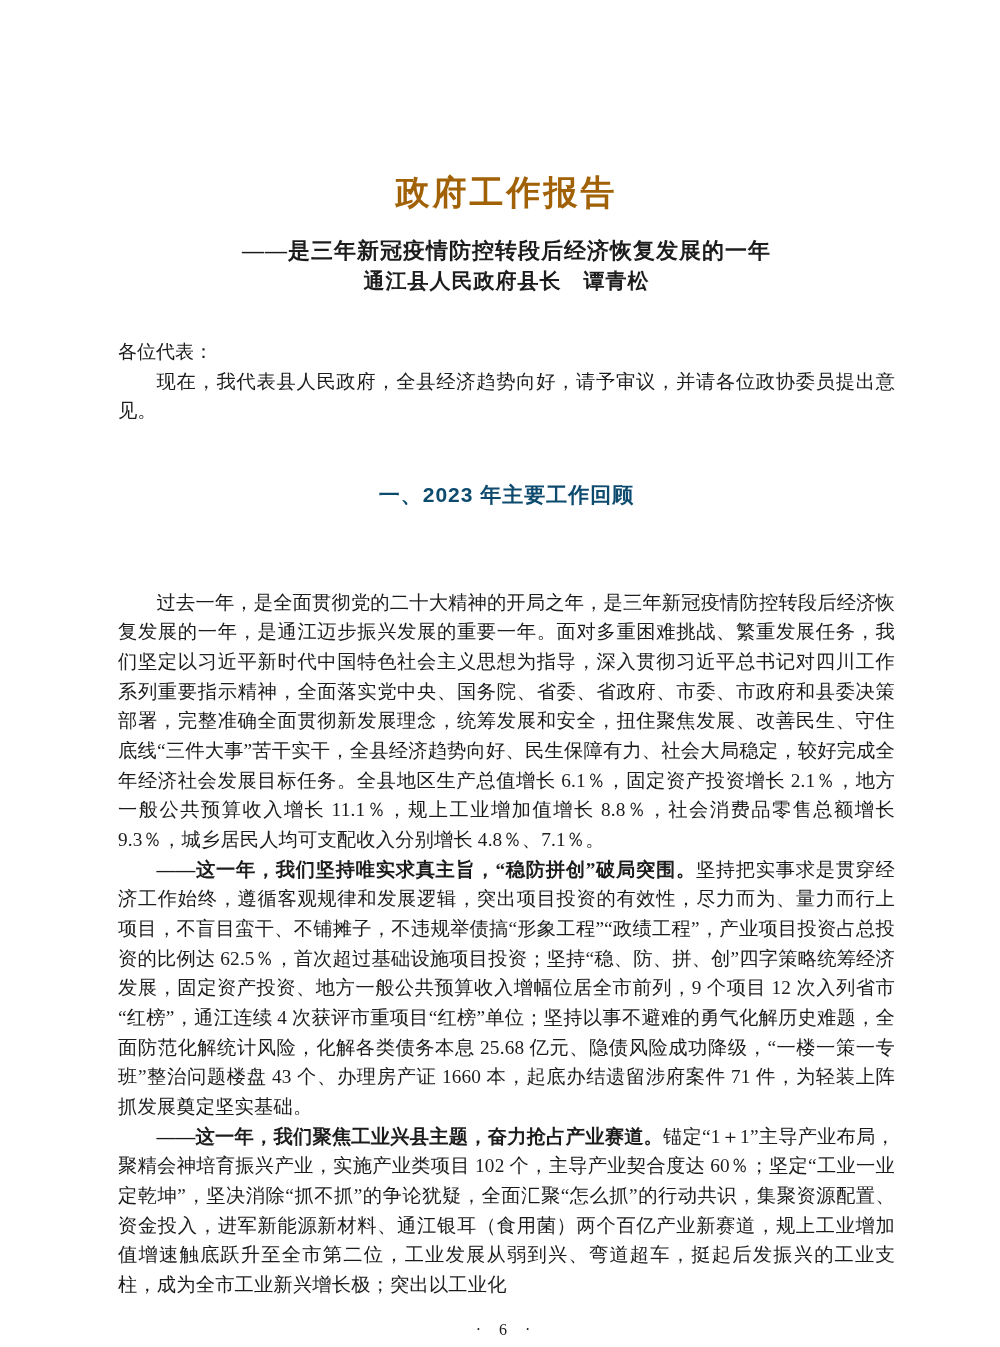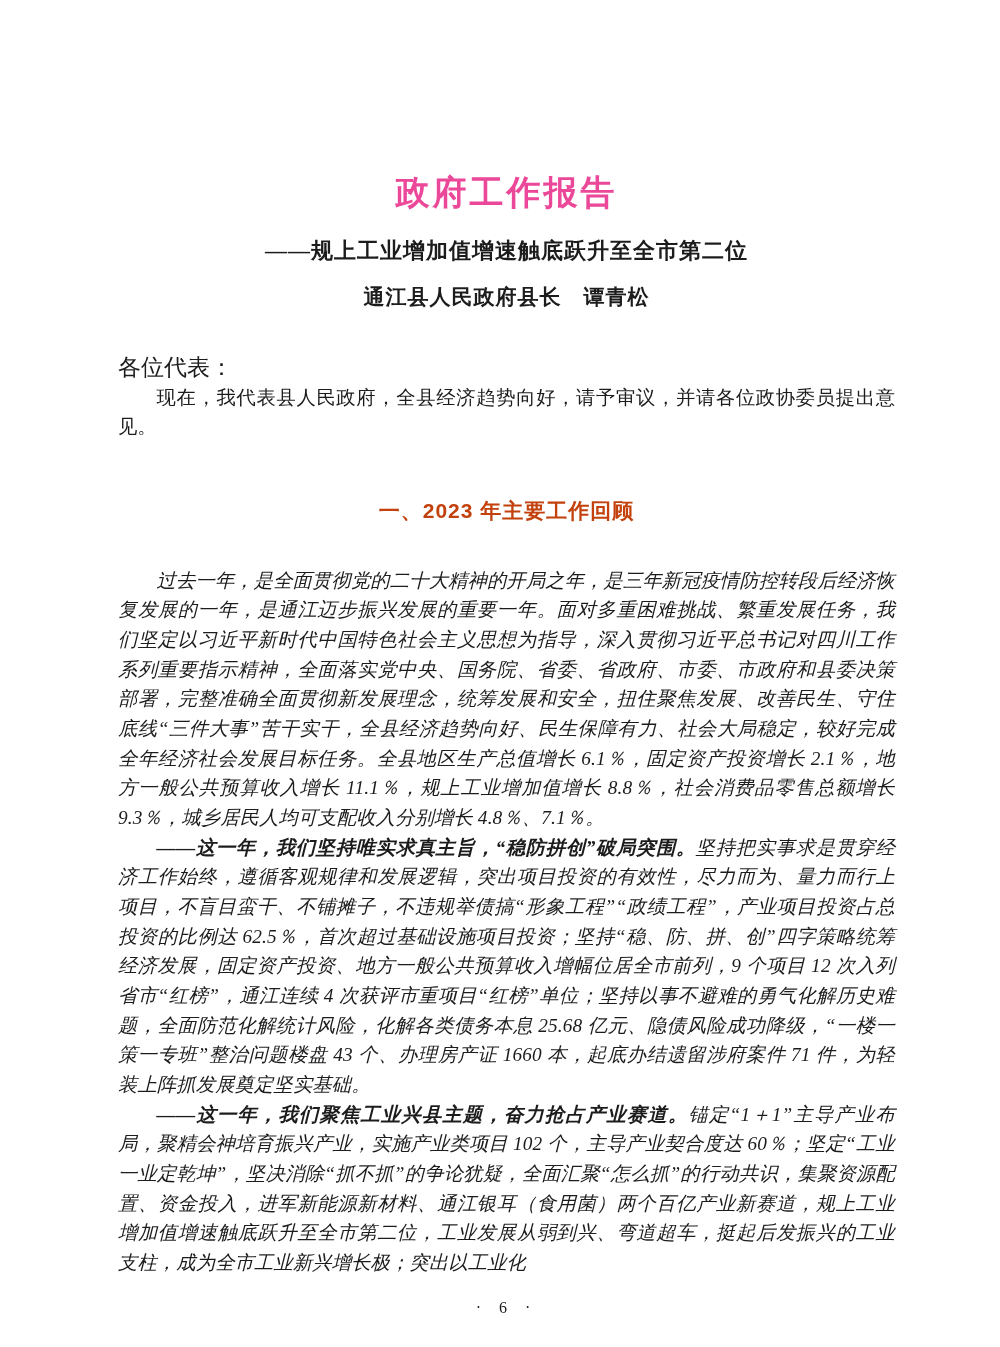--- a/index.html
+++ b/index.html
@@ -11,58 +11,58 @@
   }
   .page {
     box-sizing: border-box;
     width: 1000px; height: 1347px;
     padding: 175px 105px 0 118px;
     overflow: hidden;
   }
   .doc-title {
     margin: 0;
     font-size: 34px; line-height: 36px;
-    font-weight: bold; color: #ec4899;
+    font-weight: bold; color: #a16207;
     text-align: center; letter-spacing: 3px;
   }
   .doc-subtitle {
     margin: 28px 0 0;
     font-size: 22px; line-height: 24px;
     font-weight: bold;
     text-align: center; letter-spacing: 1px;
   }
   .doc-author {
-    margin: 23px 0 0;
+    margin: 7px 0 0;
     font-size: 21px; line-height: 23px;
     font-weight: 600;
     text-align: center; letter-spacing: 1px;
   }
   .doc-date {
     margin: 21px 0 0;
     font-size: 17px; line-height: 18px;
     text-align: center;
   }
   .salutation {
     margin: 44px 0 0;
-    font-size: 23px; line-height: 29.6px;
+    font-size: 19px; line-height: 29.6px;
   }
   .intro-para {
     margin: 0;
     font-size: 19.3px; line-height: 29.6px;
     text-indent: 2em;
     text-align: justify;
   }
   .section-heading {
     margin: 58px 0 0;
     font-size: 21px; line-height: 22px;
-    font-weight: bold; color: #c2410c;
+    font-weight: bold; color: #0c4a6e;
     text-align: center; letter-spacing: 1px;
     font-family: "Liberation Sans", "DejaVu Sans", sans-serif;
   }
-  .body-block { margin-top: 44px; font-style: italic; }
+  .body-block { margin-top: 82px; }
   .body-para {
     margin: 0;
     font-size: 19.3px; line-height: 29.65px;
     letter-spacing: 0.15px;
     text-align: justify;
     text-indent: 2em;
   }
   .para-lead { font-weight: bold; }
   .page-number {
     margin: 22px 0 0;
@@ -71,21 +71,21 @@
     color: #1c1c1c;
   }
 </style>
 </head>
 <body>
 
 <div class="page">
 
   <h1 class="doc-title">政府工作报告</h1>
 
-  <div class="doc-subtitle">——规上工业增加值增速触底跃升至全市第二位</div>
+  <div class="doc-subtitle">——是三年新冠疫情防控转段后经济恢复发展的一年</div>
 
   <div class="doc-author">通江县人民政府县长　谭青松</div>
 
 
   <div class="salutation">各位代表：</div>
 
   <p class="intro-para">现在，我代表县人民政府，全县经济趋势向好，请予审议，并请各位政协委员提出意见。</p>
 
   <h2 class="section-heading">一、2023 年主要工作回顾</h2>
 

